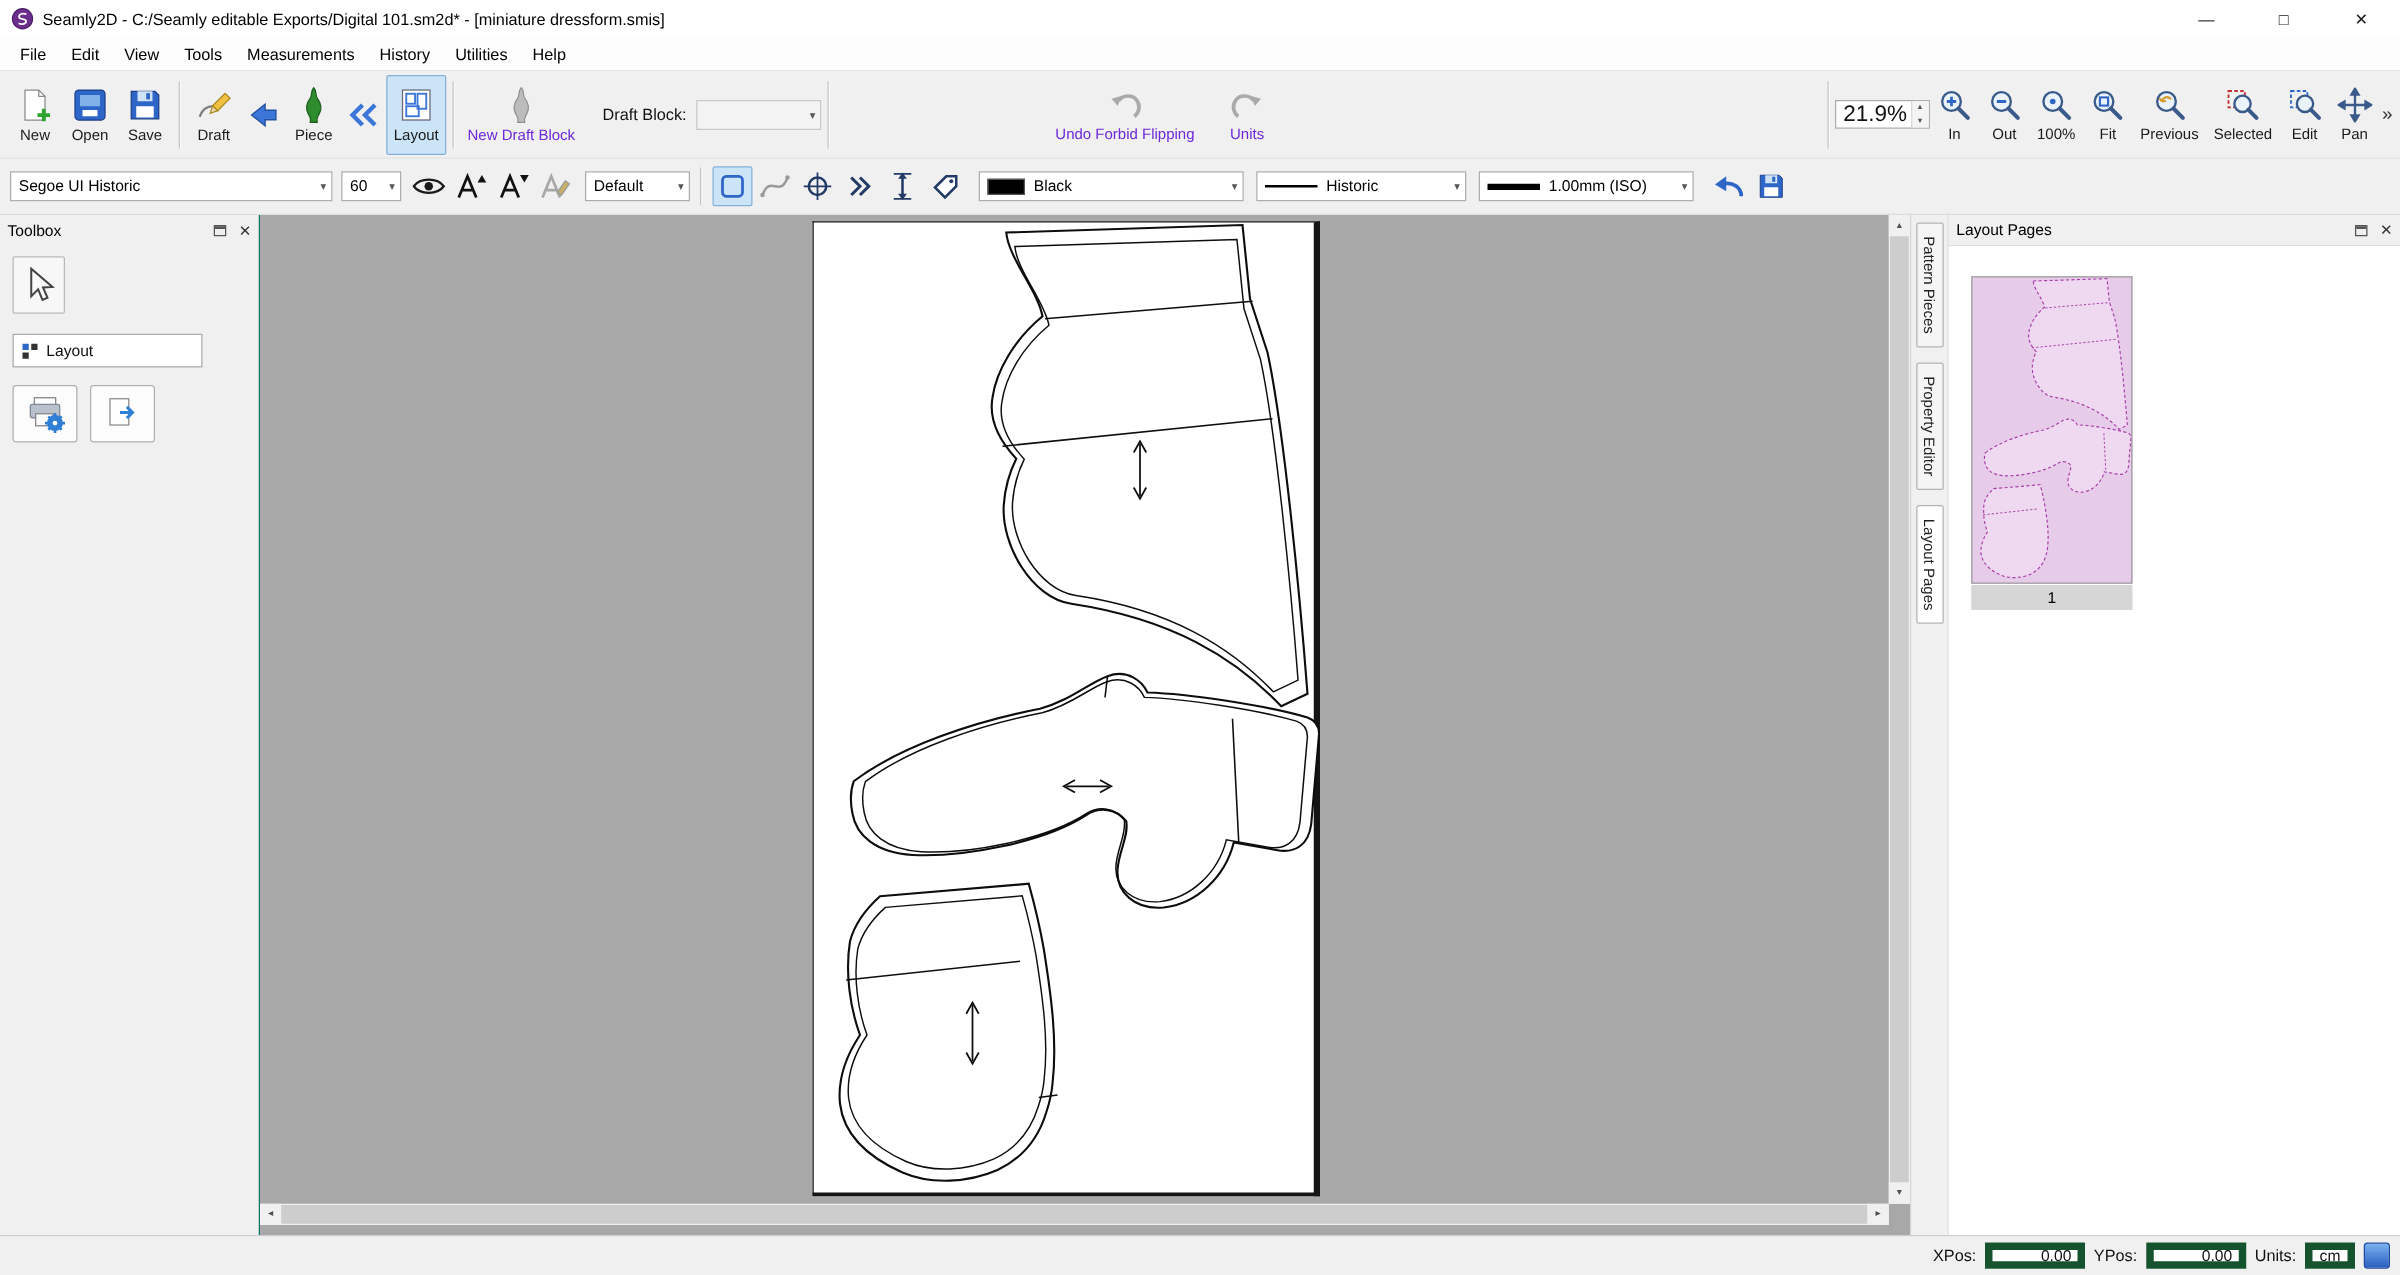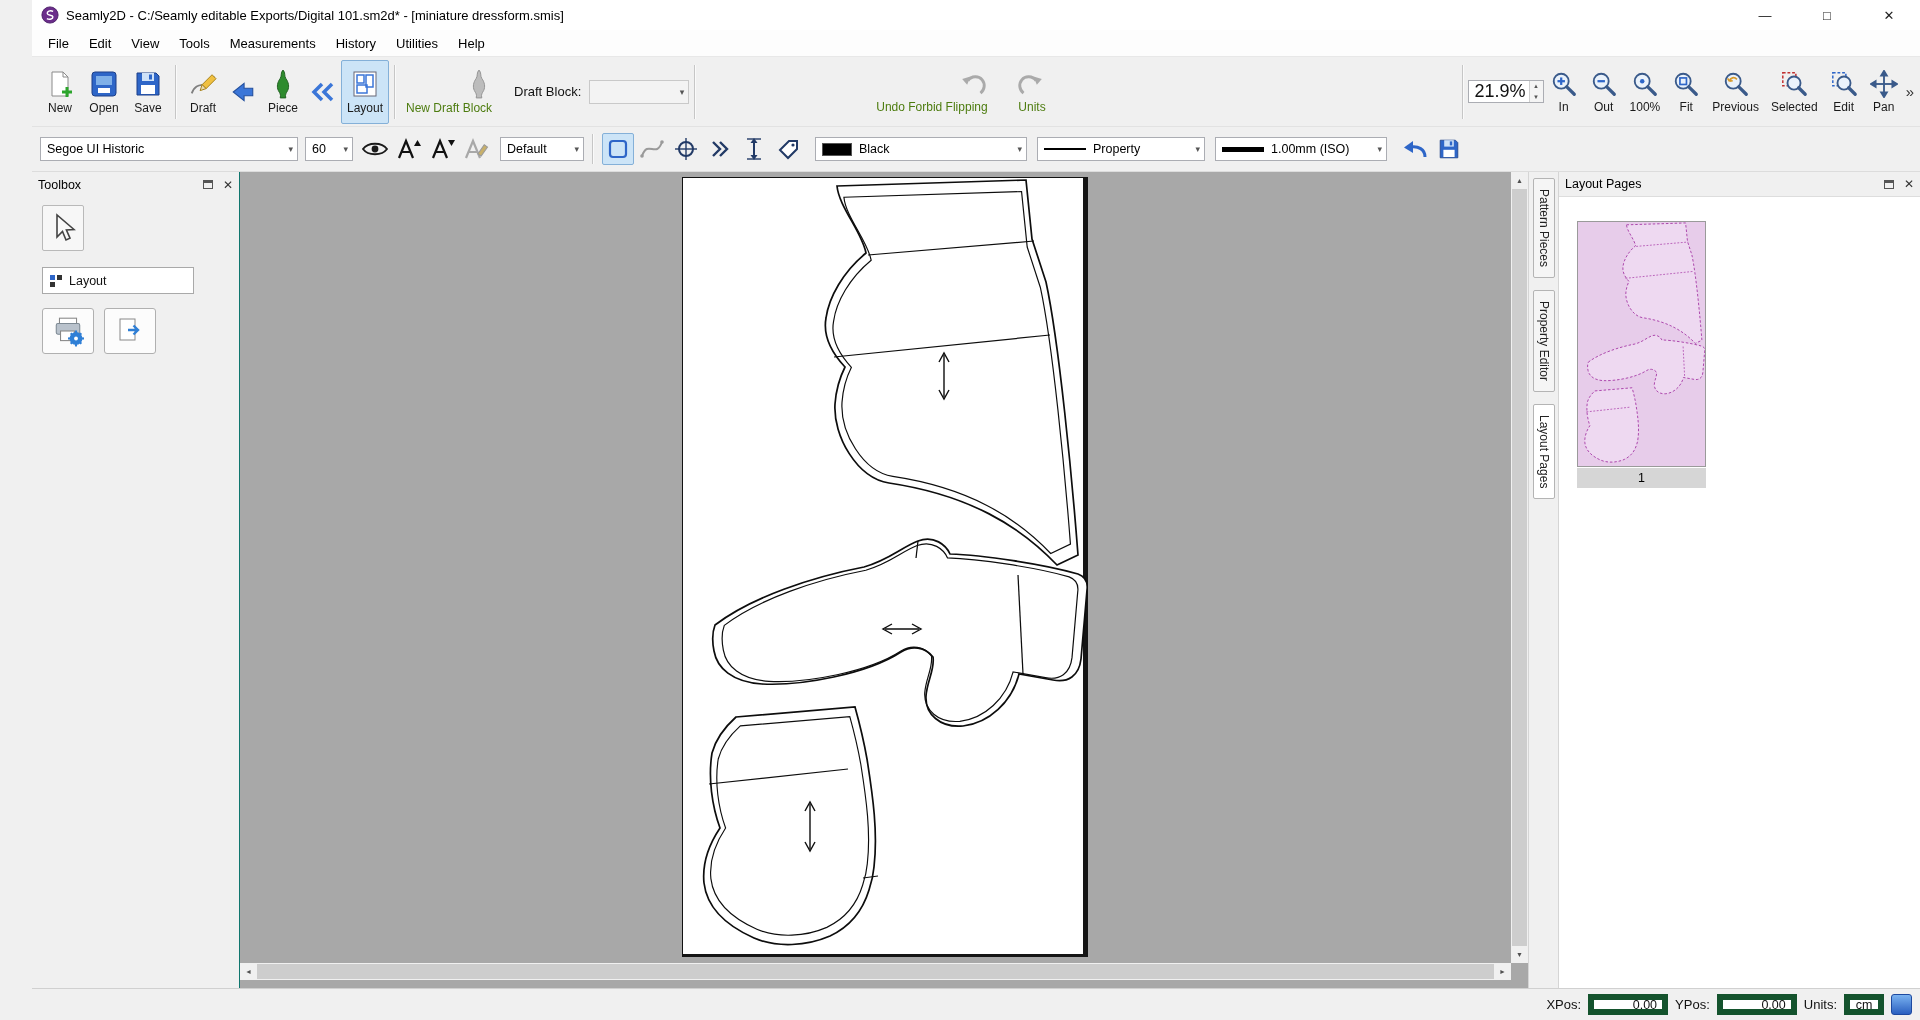--- a/index.html
+++ b/index.html
@@ -1,38 +1,38 @@
 <!DOCTYPE html>
 <html><head>
 <meta charset="utf-8">
 <style>
   * { box-sizing: border-box; margin:0; padding:0; }
   html,body { width:1920px; height:1020px; overflow:hidden; }
   body { font-family:"Liberation Sans", sans-serif; font-size:13px; color:#111; background:#f0f0f0; }
-  .app { width:1920px; height:1020px; display:flex; flex-direction:column; background:#f0f0f0;padding-left:32px; }
+  .app { width:1920px; height:1020px; display:flex; flex-direction:column; background:#f0f0f0; }
 
   
   .titlebar { height:30px; background:#fff; display:flex; align-items:center; flex:0 0 auto; }
   .app-icon { width:18px; height:18px; margin:0 7px 0 9px; flex:0 0 auto; }
   .window-title { font-size:13px; color:#000; white-space:nowrap; }
   .win-controls { margin-left:auto; display:flex; height:100%; }
   .win-btn { width:62px; height:100%; display:flex; align-items:center; justify-content:center; font-size:13px; color:#222; }
 
   
   .menubar { height:27px; background:#fdfdfd; display:flex; align-items:center; padding-left:6px; flex:0 0 auto; border-bottom:1px solid #e8e8e8; }
   .menu-item { padding:4px 10px; font-size:13px; color:#000; }
 
   
   .toolbar-main { height:70px; background:#f0f0f0; display:flex; align-items:center; padding:0 6px; flex:0 0 auto; border-bottom:1px solid #e2e2e2; }
   .toolbar-format { height:45px; background:#f0f0f0; display:flex; align-items:center; padding:0 8px; flex:0 0 auto; border-bottom:1px solid #dcdcdc; }
   .sep { width:1px; height:54px; background:#c6c6c6; box-shadow:1px 0 0 #fafafa; margin:0 5px; flex:0 0 auto; }
   .sep.short { height:30px; }
   .tbtn { display:flex; flex-direction:column; align-items:center; justify-content:center; gap:3px; min-width:44px; height:64px; padding:2px 5px; border:1px solid transparent; border-radius:2px; font-size:12px; color:#1a1a1a; flex:0 0 auto; }
   .tbtn .lbl { line-height:1; white-space:nowrap; }
-  .tbtn.disabled { color:#4d7c0f;align-items:flex-end; }
+  .tbtn.disabled { color:#6d28d9; }
   .tbtn.selected { background:#cce4f7; border-color:#84b0d8; }
   .mode-btn { display:flex; align-items:center; justify-content:center; width:36px; height:64px; flex:0 0 auto; }
   .combo { height:24px; background:#fff; border:1px solid #abadb3; display:flex; align-items:center; padding-left:6px; font-size:12.5px; color:#000; flex:0 0 auto; }
   .combo .arrow { margin-left:auto; color:#555; font-size:9px; padding:0 4px; }
   .combo.disabled { background:#f3f3f3; border-color:#c9c9c9; }
   .spin { width:76px; height:23px; background:#fff; border:1px solid #abadb3; display:flex; align-items:stretch; flex:0 0 auto; }
   .spin .val { flex:1; display:flex; align-items:center; padding-left:6px; font-size:18px; }
   .spin .btns { width:14px; display:flex; flex-direction:column; border-left:1px solid #d0d0d0; }
   .spin .btns div { flex:1; display:flex; align-items:center; justify-content:center; font-size:6px; color:#555; background:#f4f4f4; }
   .zoombtn { min-width:36px; }
@@ -418,21 +418,21 @@
       </svg>
     </div>
 
     <div class="combo" style="width:212px; margin-left:10px;">
       <span class="swatch"></span>
       <span>Black</span>
       <span class="arrow">▾</span>
     </div>
     <div class="combo" style="width:168px; margin-left:10px;">
       <span class="line-sample"></span>
-      <span>Property</span>
+      <span>Historic</span>
       <span class="arrow">▾</span>
     </div>
     <div class="combo" style="width:172px; margin-left:10px;">
       <span class="line-sample thick"></span>
       <span>1.00mm (ISO)</span>
       <span class="arrow">▾</span>
     </div>
 
     <div class="fbtn" style="margin-left:12px;">
       <svg width="26" height="22" viewBox="0 0 26 22">

